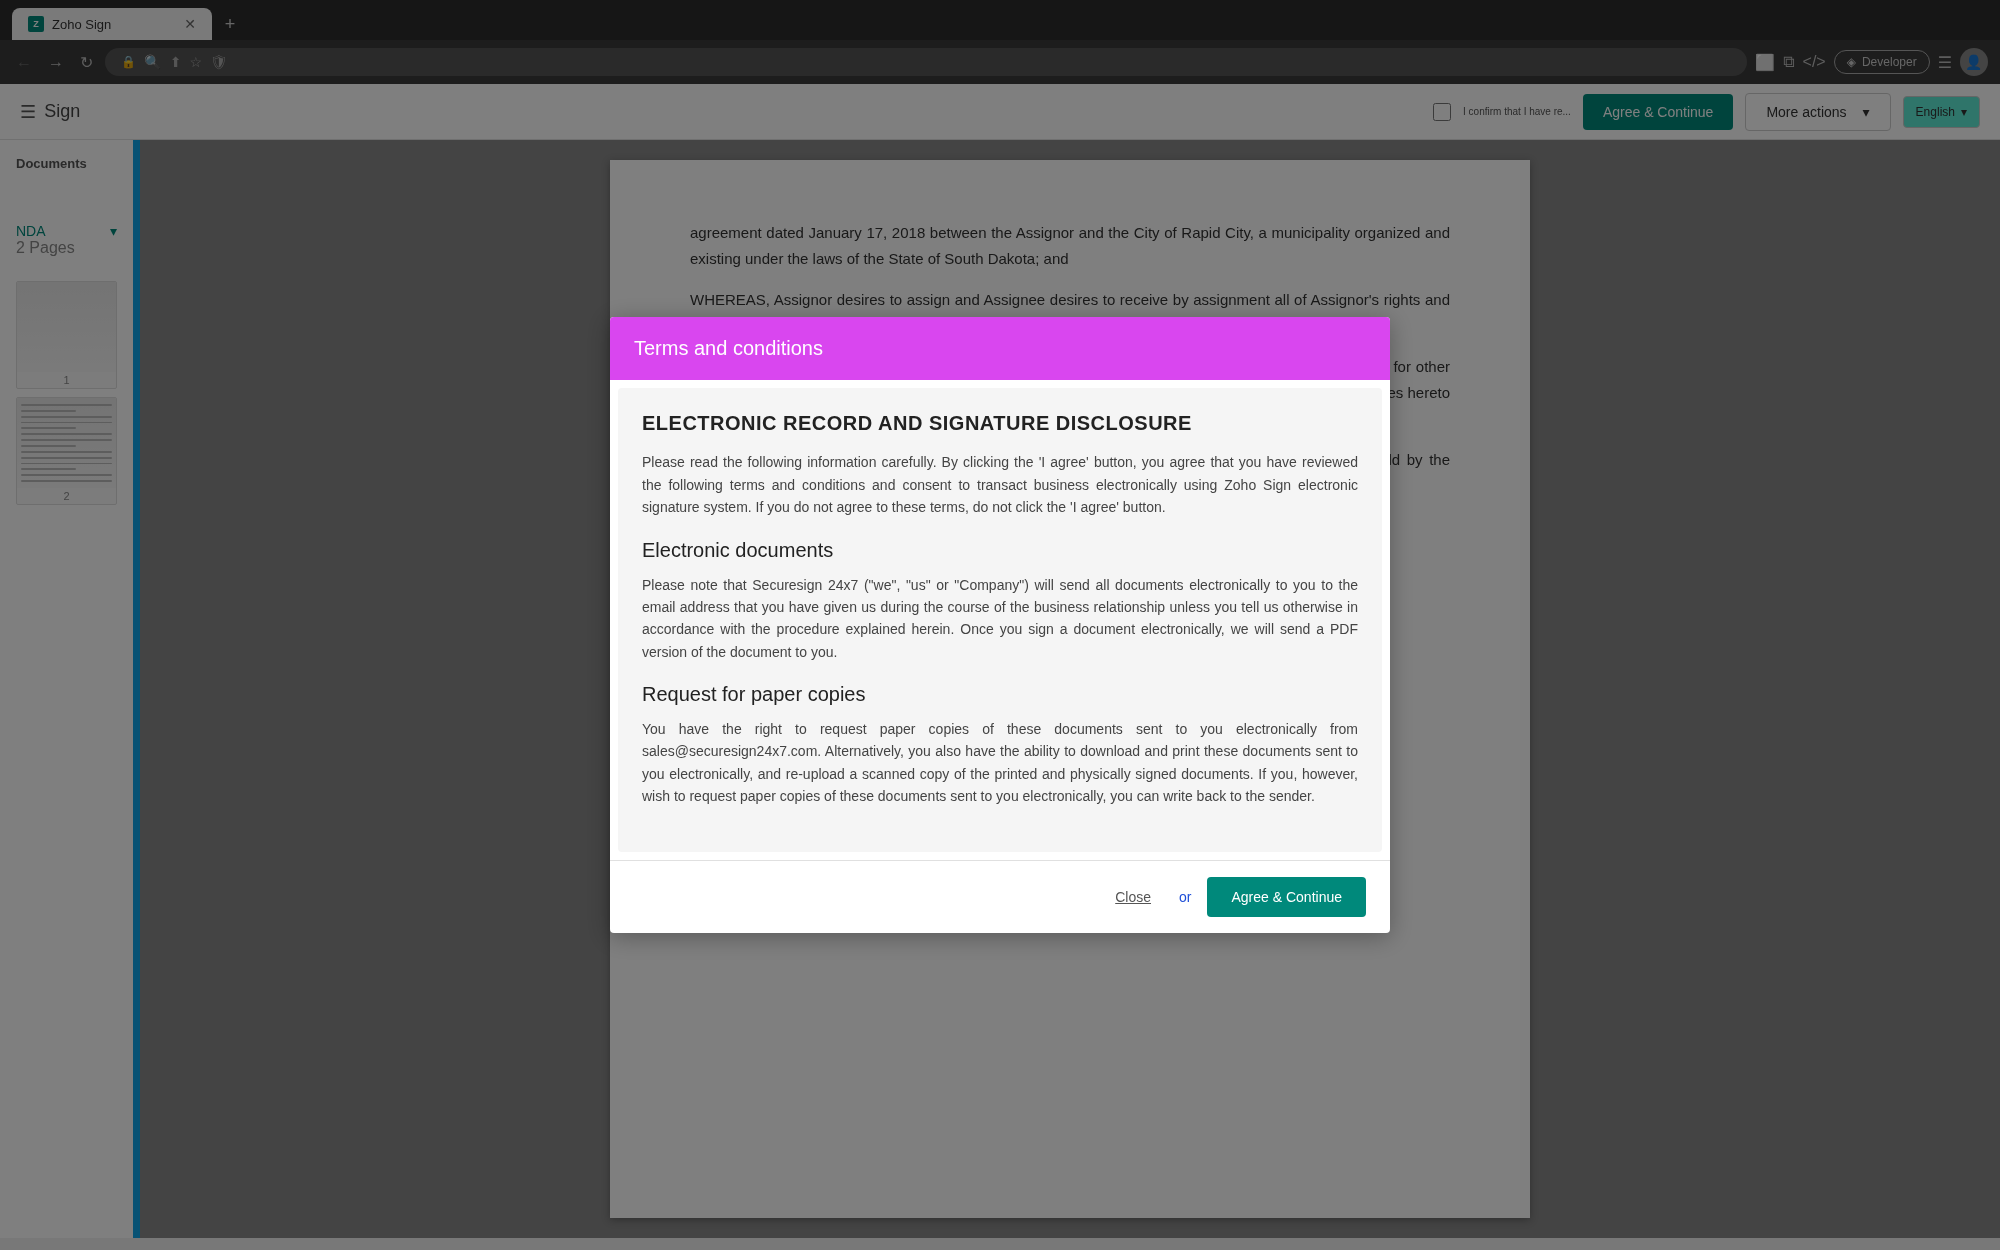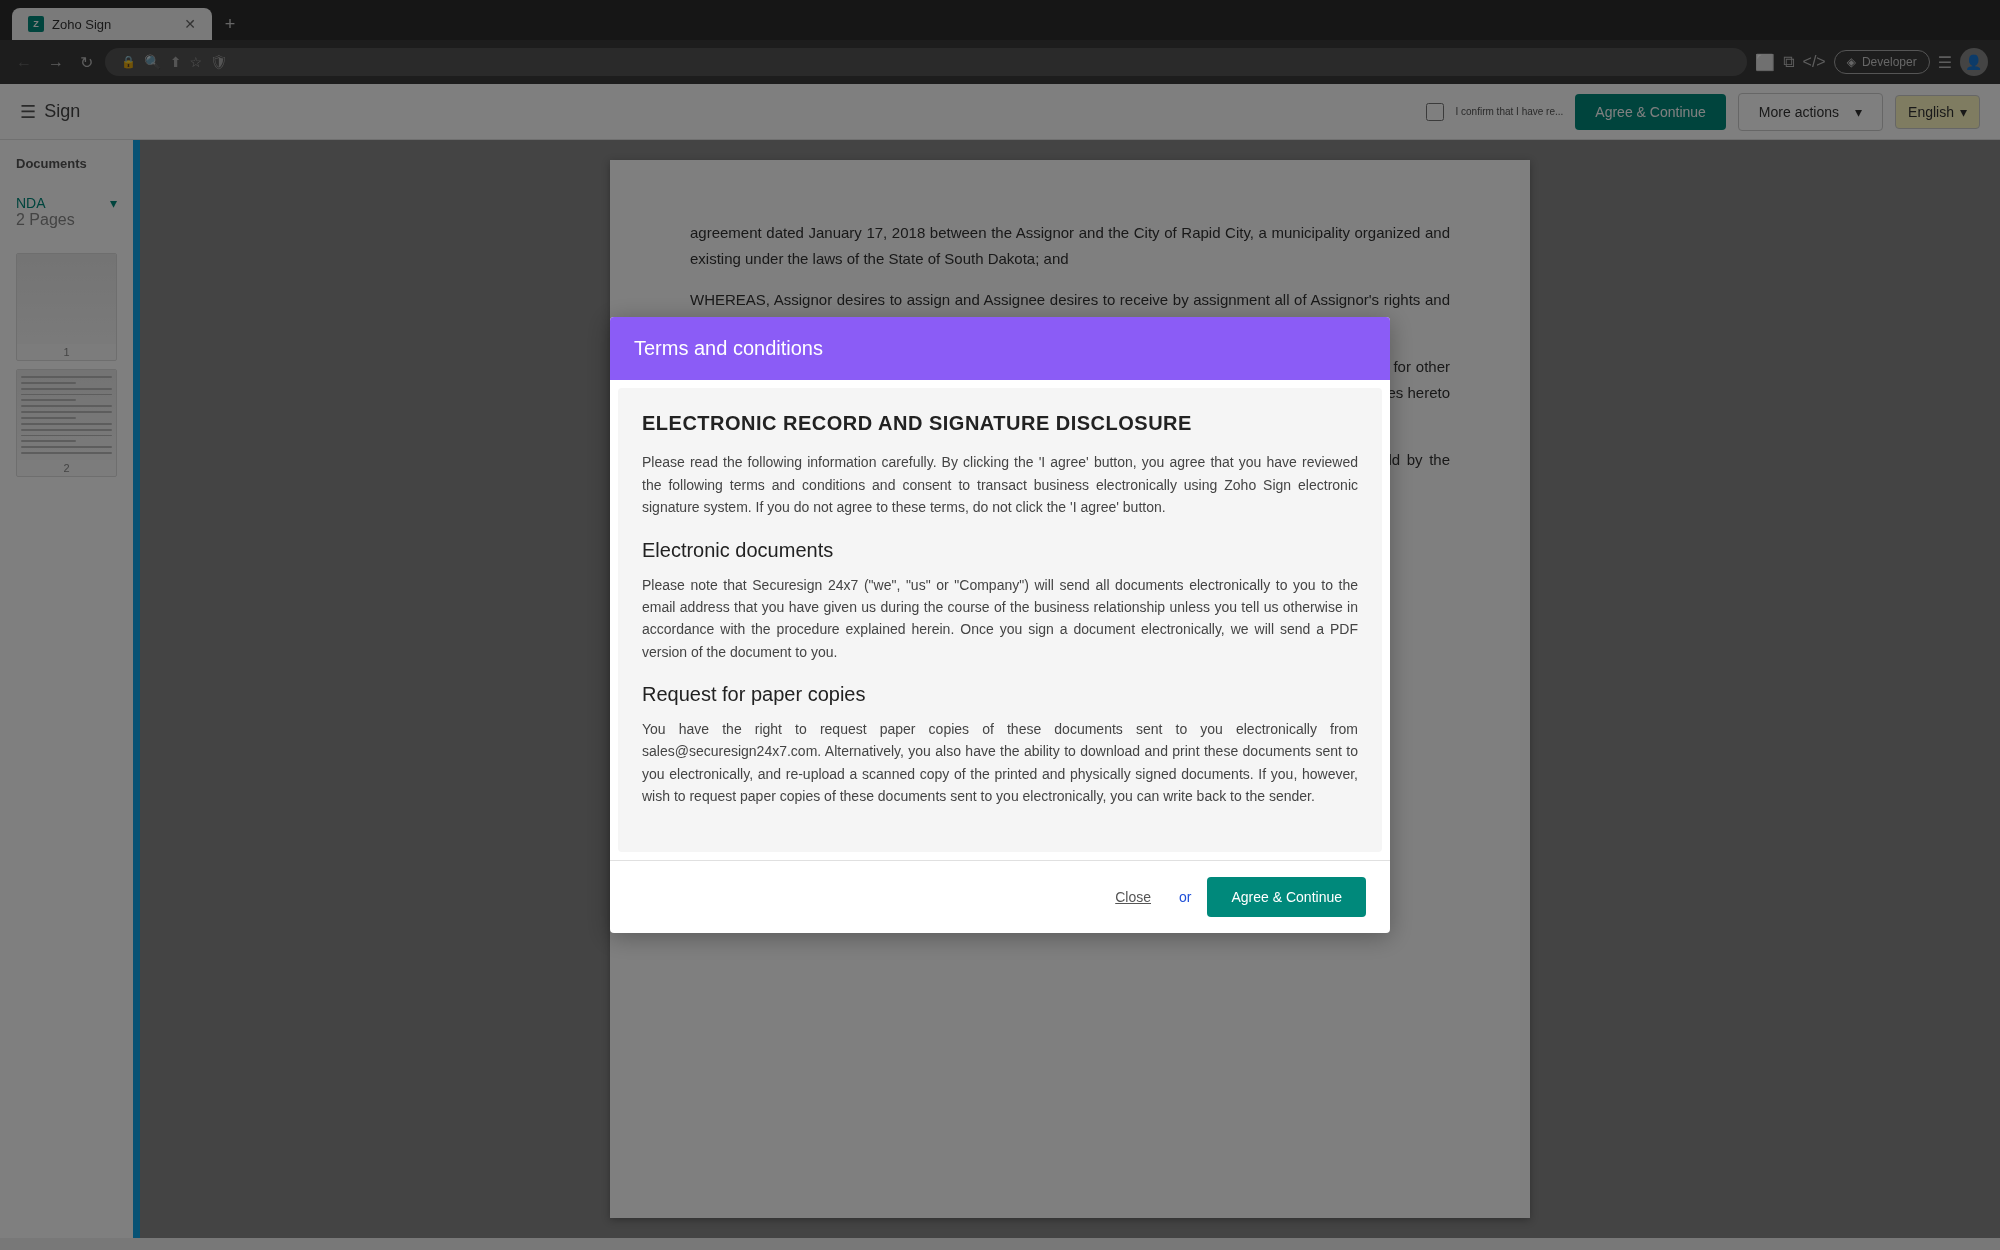--- a/index.html
+++ b/index.html
@@ -35,49 +35,49 @@
     .top-bar { display: flex; align-items: center; padding: 0 20px; height: 56px; background: #fff; border-bottom: 1px solid #e0e0e0; gap: 12px; }
     .sign-logo { display: flex; align-items: center; gap: 8px; }
     .hamburger-icon { color: #555; font-size: 18px; cursor: pointer; }
     .sign-text { font-size: 18px; color: #444; font-weight: 400; }
     .top-bar-spacer { flex: 1; }
     .confirm-area { display: flex; align-items: center; gap: 12px; }
     .confirm-checkbox { width: 18px; height: 18px; border: 2px solid #888; cursor: pointer; }
     .confirm-label { font-size: 10px; color: #555; }
     .agree-continue-btn { background: #00897b; color: white; border: none; padding: 10px 20px; border-radius: 4px; font-size: 14px; cursor: pointer; }
     .more-actions-btn { display: flex; align-items: flex-end; gap: 16px; background: white; border: 1px solid #ccc; padding: 10px 20px; border-radius: 4px; font-size: 14px; cursor: pointer; color: #333; }
-    .lang-selector { border: 1px solid #ccc; border-radius: 4px; padding: 8px 12px; font-size: 14px; color: #333; background: #fef9c3; cursor: pointer; display: flex; align-items: center; gap: 6px; }
+    .lang-selector { border: 1px solid #ccc; border-radius: 4px; padding: 8px 12px; font-size: 12px; color: #333; background: #5eead4; cursor: pointer; display: flex; align-items: center; gap: 6px; }
 
     
     .main-content { display: flex; flex: 1; overflow: hidden; }
 
     
     .sidebar { width: 140px; background: #fff; border-right: 7px solid #0ea5e9; padding: 16px 0; display: flex; flex-direction: column; gap: 8px; }
     .sidebar-section-title { font-size: 13px; font-weight: 600; color: #555; padding: 0 16px 8px; }
     .doc-item { padding: 8px 16px; cursor: pointer; }
-    .doc-name { font-size: 14px; color: #00897b; display: flex; align-items: center; justify-content: space-between; }
+    .doc-name { font-size: 14px; color: #00897b; display: flex; align-items: center; justify-content: space-between; margin-top: 28px; }
     .doc-pages { font-size: 16px; color: #888; }
     .doc-thumbnails { display: flex; flex-direction: column; gap: 8px; padding: 8px 16px; }
     .thumb { background: #f9f9f9; border: 1px solid #ddd; border-radius: 2px; overflow: hidden; cursor: pointer; }
     .thumb-num { text-align: center; font-size: 11px; color: #888; padding: 2px; }
     .thumb-preview { width: 100%; height: 90px; background: linear-gradient(to bottom, #e8e8e8, #f5f5f5); display: flex; flex-direction: column; justify-content: flex-start; padding: 4px; }
     .thumb-line { height: 2px; background: #bbb; margin: 2px 0; border-radius: 1px; }
     .thumb-line.short { width: 60%; }
 
     
     .doc-area { flex: 1; background: #888; overflow-y: auto; position: relative; display: flex; justify-content: center; padding: 20px; }
     .doc-page { background: white; width: 920px; min-height: 800px; padding: 60px 80px; position: relative; box-shadow: 0 2px 8px rgba(0,0,0,0.3); }
     .doc-page-content { font-size: 15px; line-height: 1.7; color: #333; text-align: justify; }
     .doc-para { margin-bottom: 16px; }
     .doc-indent { text-indent: 60px; }
 
     
     .modal-overlay { position: fixed; top: 0; left: 0; width: 100%; height: 100%; background: rgba(0,0,0,0.5); z-index: 1000; display: flex; align-items: center; justify-content: center; }
     .modal { background: white; border-radius: 4px; width: 780px; max-height: 700px; display: flex; flex-direction: column; overflow: hidden; box-shadow: 0 4px 24px rgba(0,0,0,0.3); }
-    .modal-header { background: #8b5cf6; padding: 20px 24px; }
+    .modal-header { background: #d946ef; padding: 20px 24px; }
     .modal-title { color: white; font-size: 20px; font-weight: 400; }
     .modal-body { padding: 8px; overflow-y: auto; flex: 1; }
     .modal-content-box { background: #f5f5f5; border-radius: 4px; padding: 24px; }
     .disclosure-title { font-size: 20px; font-weight: 700; color: #222; margin-bottom: 16px; letter-spacing: 0.5px; }
     .disclosure-text { font-size: 14px; color: #444; line-height: 1.6; margin-bottom: 20px; text-align: justify; }
     .section-title { font-size: 20px; font-weight: 400; color: #222; margin-bottom: 12px; }
     .modal-footer { padding: 16px 24px; display: flex; align-items: center; justify-content: flex-end; gap: 16px; border-top: 1px solid #e0e0e0; }
     .close-link { color: #555; font-size: 14px; cursor: pointer; text-decoration: underline; }
     .or-text { color: #1d4ed8; font-size: 14px; margin-left: 12px; }
     .modal-agree-btn { background: #00897b; color: white; border: none; padding: 12px 24px; border-radius: 4px; font-size: 14px; cursor: pointer; }

